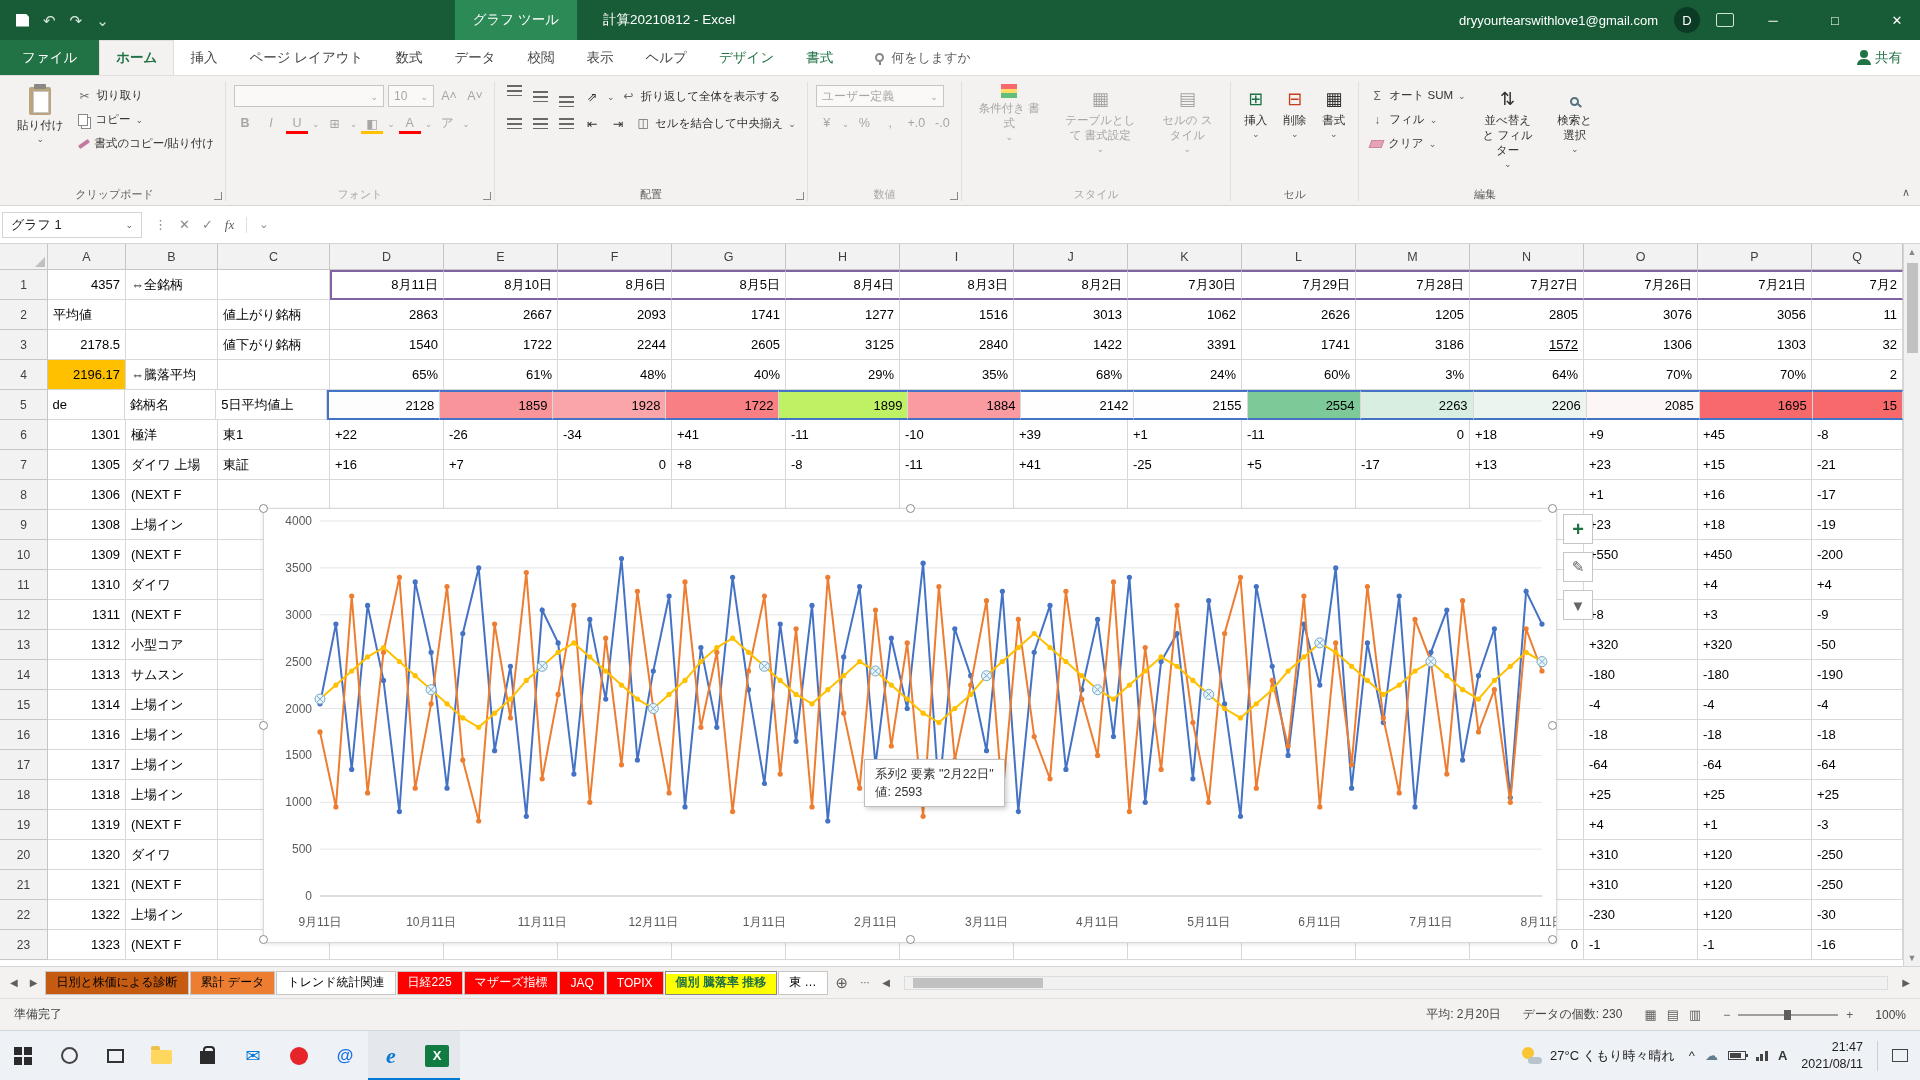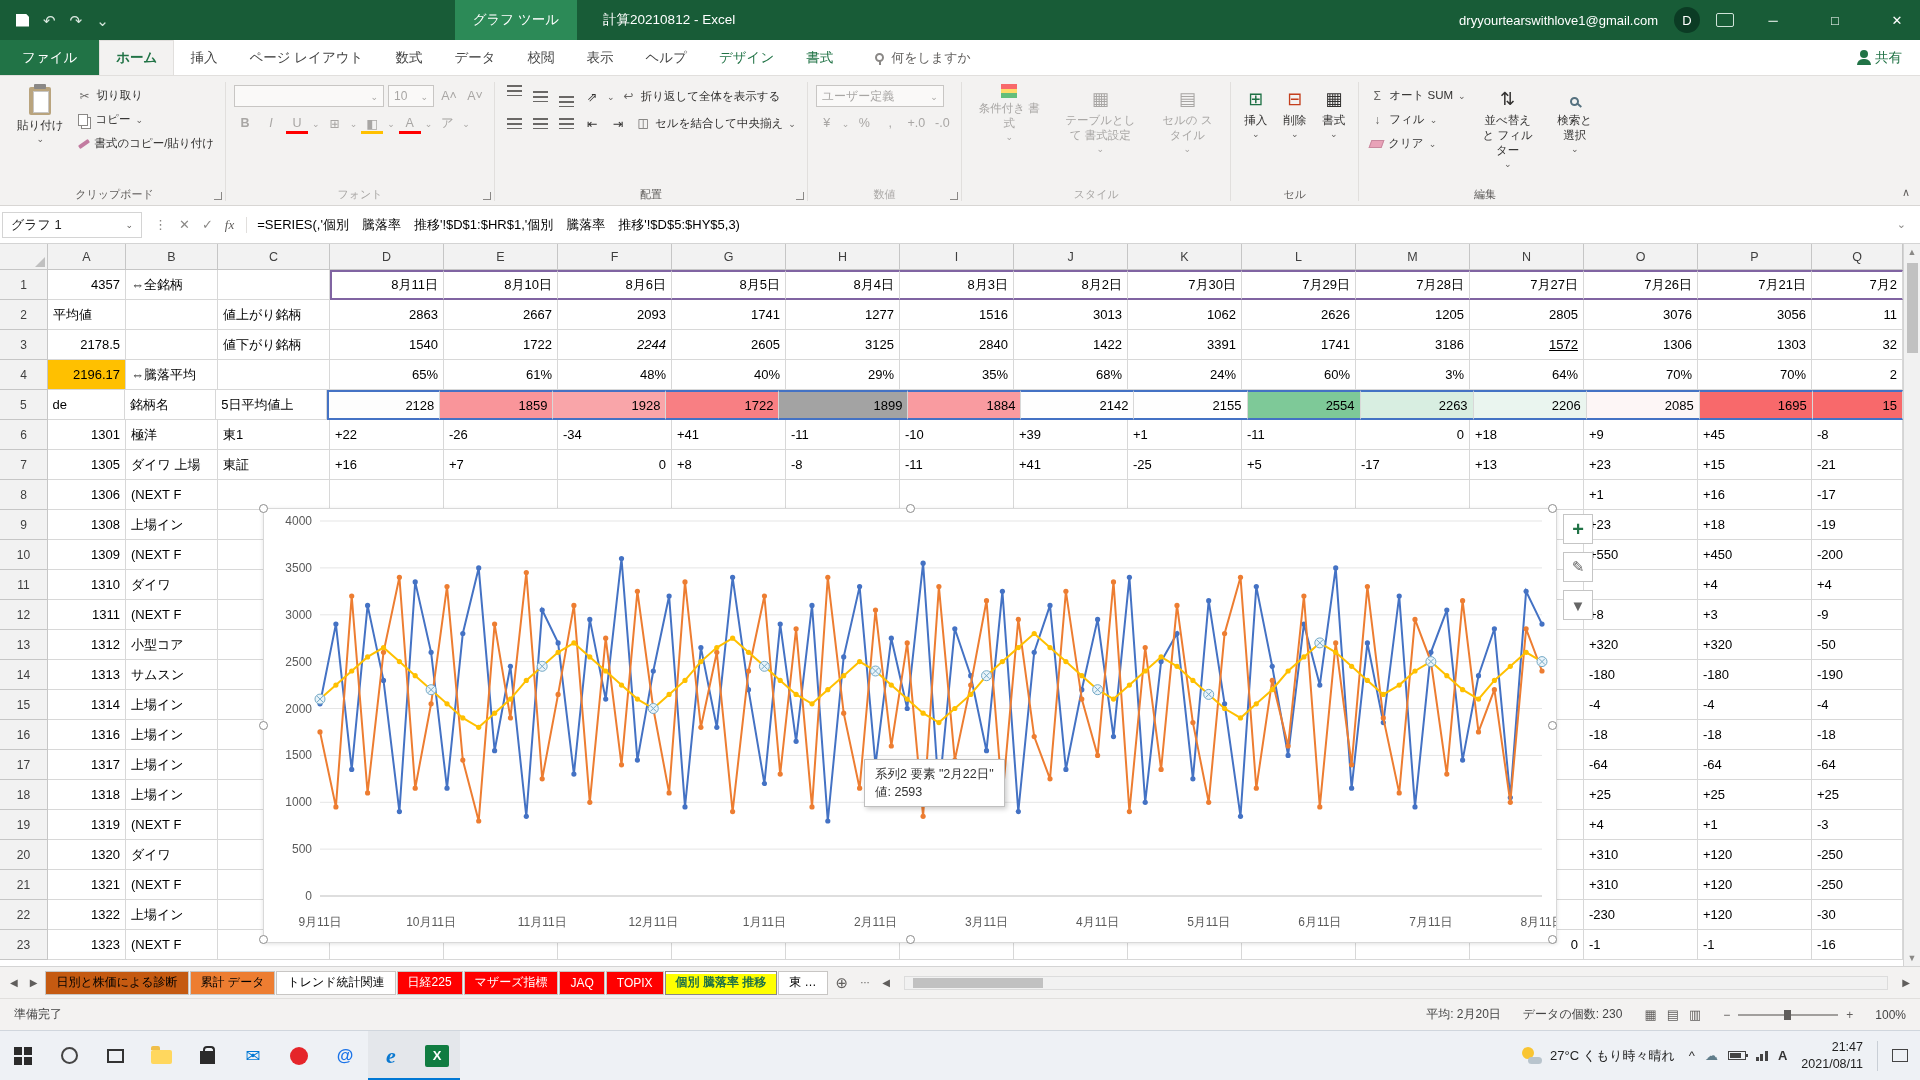--- a/index.html
+++ b/index.html
@@ -413,21 +413,20 @@
     <div class="namebox">
       <span>グラフ 1</span>
       <span class="chev">⌄</span>
     </div>
     <div class="fbtns">
       <span>⋮</span>
       <span>✕</span>
       <span>✓</span>
       <span class="fxi">fx</span>
     </div>
-    <div class="ftext">=SERIES(,'個別　騰落率　推移'!$D$1:$HR$1,'個別　騰落率　推移'!$D$5:$HY$5,3)</div>
     <span class="fexp">⌄</span>
   </div>
 
   <div class="grid-area">
     <div id="col-headers">
         <div class="corner"></div>
         <div class="col-h" style="width: 78px;">A</div>
         <div class="col-h" style="width: 92px;">B</div>
         <div class="col-h" style="width: 112px;">C</div>
         <div class="col-h" style="width: 114px;">D</div>
@@ -486,21 +485,21 @@
           <div class="cell ar" style="width: 114px;">3056</div>
           <div class="cell ar" style="width: 91px;">11</div>
         </div>
         <div class="grid-row">
           <div class="row-h">3</div>
           <div class="cell ar" style="width: 78px;">2178.5</div>
           <div class="cell ar" style="width: 92px;"></div>
           <div class="cell al" style="width: 112px;">値下がり銘柄</div>
           <div class="cell ar" style="width: 114px;">1540</div>
           <div class="cell ar" style="width: 114px;">1722</div>
-          <div class="cell ar" style="width: 114px; font-style: italic;">2244</div>
+          <div class="cell ar" style="width: 114px;">2244</div>
           <div class="cell ar" style="width: 114px;">2605</div>
           <div class="cell ar" style="width: 114px;">3125</div>
           <div class="cell ar" style="width: 114px;">2840</div>
           <div class="cell ar" style="width: 114px;">1422</div>
           <div class="cell ar" style="width: 114px;">3391</div>
           <div class="cell ar" style="width: 114px;">1741</div>
           <div class="cell ar" style="width: 114px;">3186</div>
           <div class="cell ar" style="width: 114px; text-decoration: underline;">1572</div>
           <div class="cell ar" style="width: 114px;">1306</div>
           <div class="cell ar" style="width: 114px;">1303</div>
@@ -528,21 +527,21 @@
         </div>
         <div class="grid-row">
           <div class="row-h">5</div>
           <div class="cell al" style="width: 78px;">de</div>
           <div class="cell al" style="width: 92px;">銘柄名</div>
           <div class="cell al" style="width: 112px;">5日平均値上</div>
           <div class="cell ar hl-val hl-first" style="width: 114px; background: rgb(253, 253, 253);">2128</div>
           <div class="cell ar hl-val" style="width: 114px; background: rgb(249, 149, 154);">1859</div>
           <div class="cell ar hl-val" style="width: 114px; background: rgb(249, 165, 169);">1928</div>
           <div class="cell ar hl-val" style="width: 114px; background: rgb(248, 127, 131);">1722</div>
-          <div class="cell ar hl-val" style="width: 130px; background: #a3a3a3;">1899</div>
+          <div class="cell ar hl-val" style="width: 130px; background: #bef264;">1899</div>
           <div class="cell ar hl-val" style="width: 114px; background: rgb(249, 155, 160);">1884</div>
           <div class="cell ar hl-val" style="width: 114px; background: rgb(254, 254, 254);">2142</div>
           <div class="cell ar hl-val" style="width: 114px; background: rgb(254, 254, 254);">2155</div>
           <div class="cell ar hl-val" style="width: 114px; background: rgb(126, 201, 152);">2554</div>
           <div class="cell ar hl-val" style="width: 114px; background: rgb(216, 238, 225);">2263</div>
           <div class="cell ar hl-val" style="width: 114px; background: rgb(234, 245, 239);">2206</div>
           <div class="cell ar hl-val" style="width: 114px; background: rgb(253, 246, 246);">2085</div>
           <div class="cell ar hl-val" style="width: 114px; background: rgb(248, 105, 107);">1695</div>
           <div class="cell ar hl-val" style="width: 91px; background: rgb(248, 105, 107);">15</div>
         </div>

